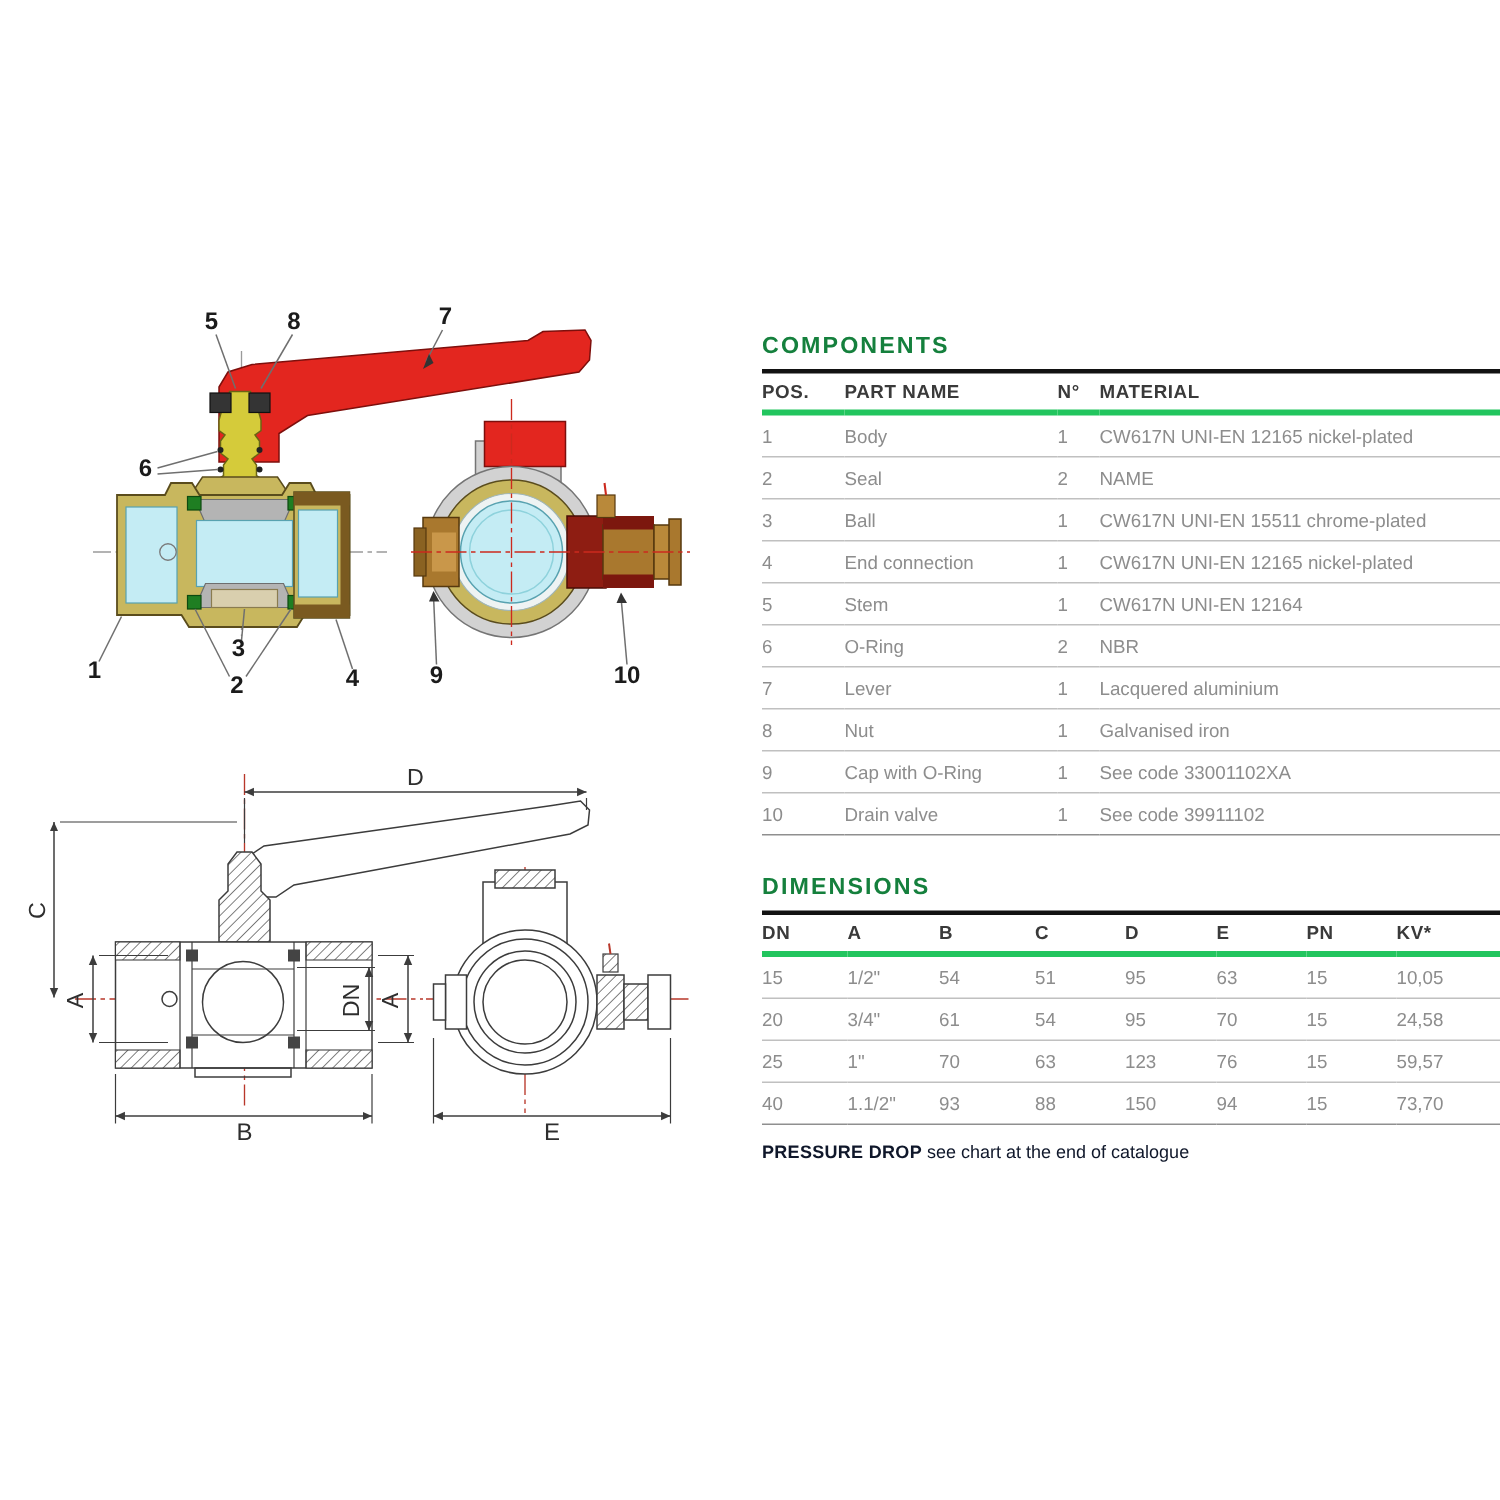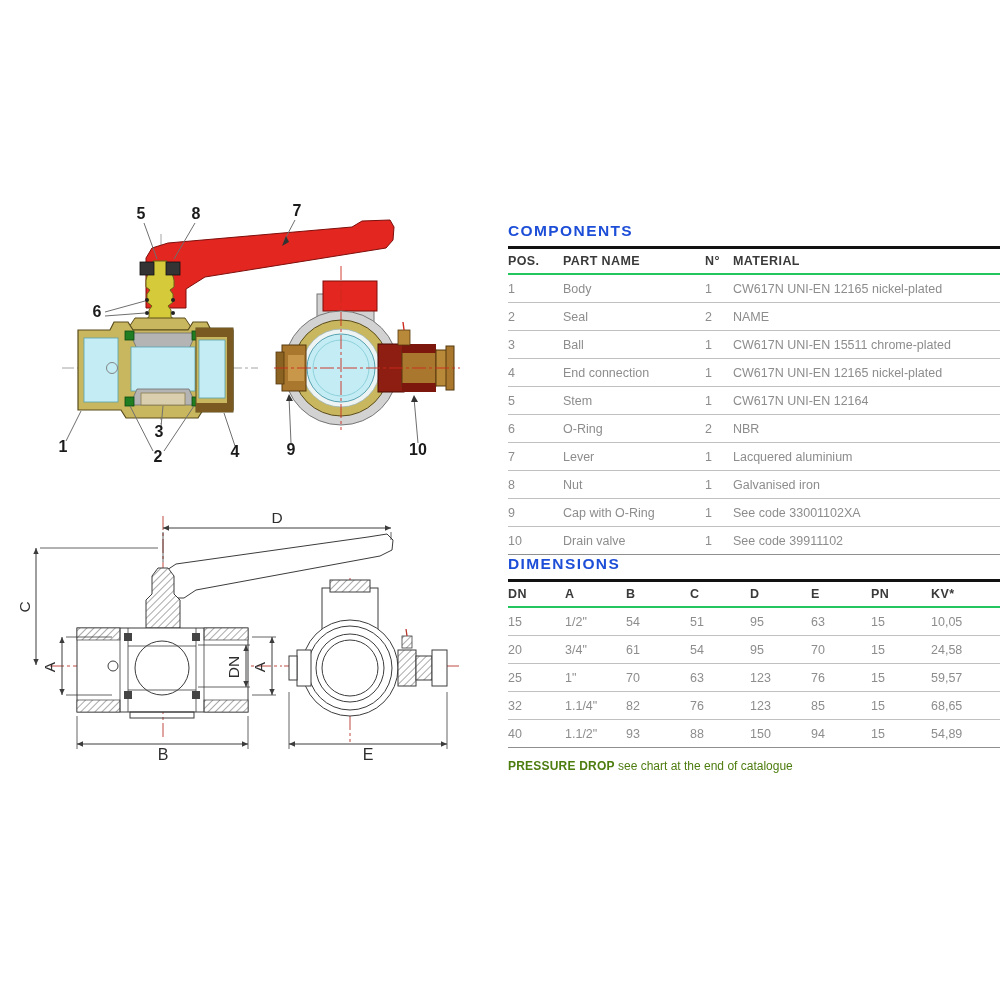--- a/index.html
+++ b/index.html
@@ -2,35 +2,35 @@
 <html><head>
 <meta charset="utf-8">
 <style>
   html,body{margin:0;padding:0;}
   body{
     width:1000px;height:1000px;background:#ffffff;position:relative;overflow:hidden;
     font-family:"Liberation Sans", sans-serif;
   }
   .right-col{position:absolute;left:508px;top:222px;width:492px;}
   .sec-title{
-    font-size:15.5px;font-weight:700;letter-spacing:1.4px;color:#1d4ed8;
+    font-size:15.5px;font-weight:700;letter-spacing:1.4px;color:#15803d;
     padding-bottom:6px;border-bottom:3.5px solid #121212;margin:0;
   }
   table{width:100%;border-collapse:collapse;table-layout:fixed;}
   th{
     text-align:left;font-weight:700;font-size:12.5px;line-height:13px;color:#3a3a3a;
-    letter-spacing:.4px;padding:6px 0 5px;border-bottom:2px solid #22c55e;white-space:nowrap;
+    letter-spacing:.4px;padding:6px 0 5px;border-bottom:4px solid #22c55e;white-space:nowrap;
   }
   td{
     font-size:12.5px;line-height:14px;color:#8d8d8d;padding:7px 0 6px;
     border-bottom:1px solid #c0c0c0;white-space:nowrap;overflow:hidden;
   }
   tbody tr:last-child td{border-bottom:1px solid #8f8f8f;}
-  .dims-section{}
-  .note{margin:11px 0 0 0;font-size:12px;color:#4d7c0f;}
+  .dims-section{margin-top:26px;}
+  .note{margin:11px 0 0 0;font-size:12px;color:#0f172a;}
   .note b{font-weight:700;letter-spacing:.2px;}
   svg text{font-family:"Liberation Sans", sans-serif;}
   .callout{font-size:16px;font-weight:600;fill:#1b1b1b;}
   .leader{stroke:#6f6f6f;stroke-width:1;fill:none;}
   .dimlabel{font-size:15.5px;fill:#2e2e2e;}
   .dimline{stroke:#3c3c3c;stroke-width:1;fill:none;}
   .extline{stroke:#3c3c3c;stroke-width:.8;fill:none;}
   .outline{stroke:#3c3c3c;stroke-width:1;fill:#ffffff;}
   .outline-n{stroke:#3c3c3c;stroke-width:1;fill:none;}
 </style>
@@ -393,38 +393,28 @@
             <td>25</td>
             <td>1"</td>
             <td>70</td>
             <td>63</td>
             <td>123</td>
             <td>76</td>
             <td>15</td>
             <td>59,57</td>
           </tr>
           <tr>
-            <td>32</td>
-            <td>1.1/4"</td>
-            <td>82</td>
-            <td>76</td>
-            <td>123</td>
-            <td>85</td>
-            <td>15</td>
-            <td>68,65</td>
-          </tr>
-          <tr>
             <td>40</td>
             <td>1.1/2"</td>
             <td>93</td>
             <td>88</td>
             <td>150</td>
             <td>94</td>
             <td>15</td>
-            <td>54,89</td>
+            <td>73,70</td>
           </tr>
         </tbody>
     </table>
     <p class="note">
       <b>PRESSURE DROP</b>
       <span>see chart at the end of catalogue</span>
     </p>
   </section>
 
 </div>

